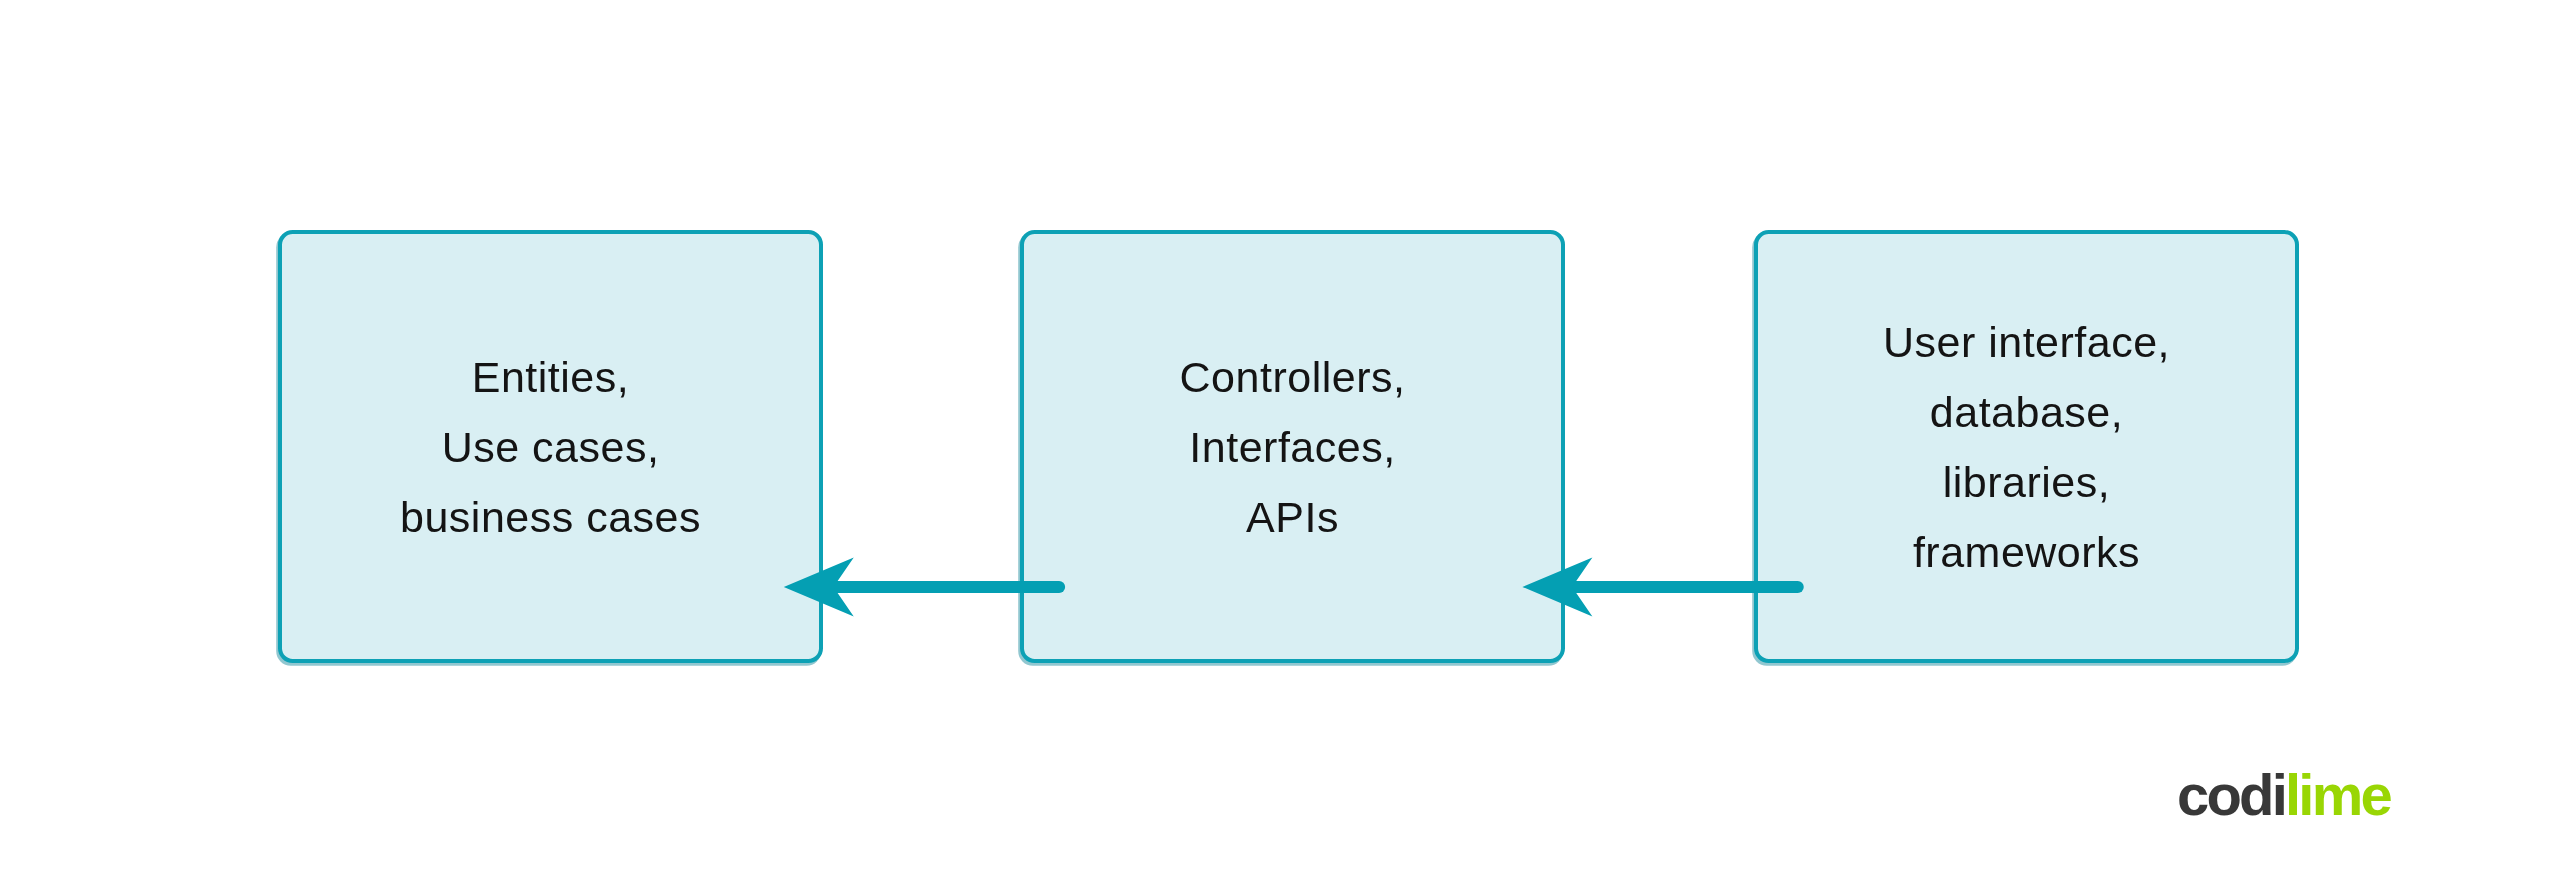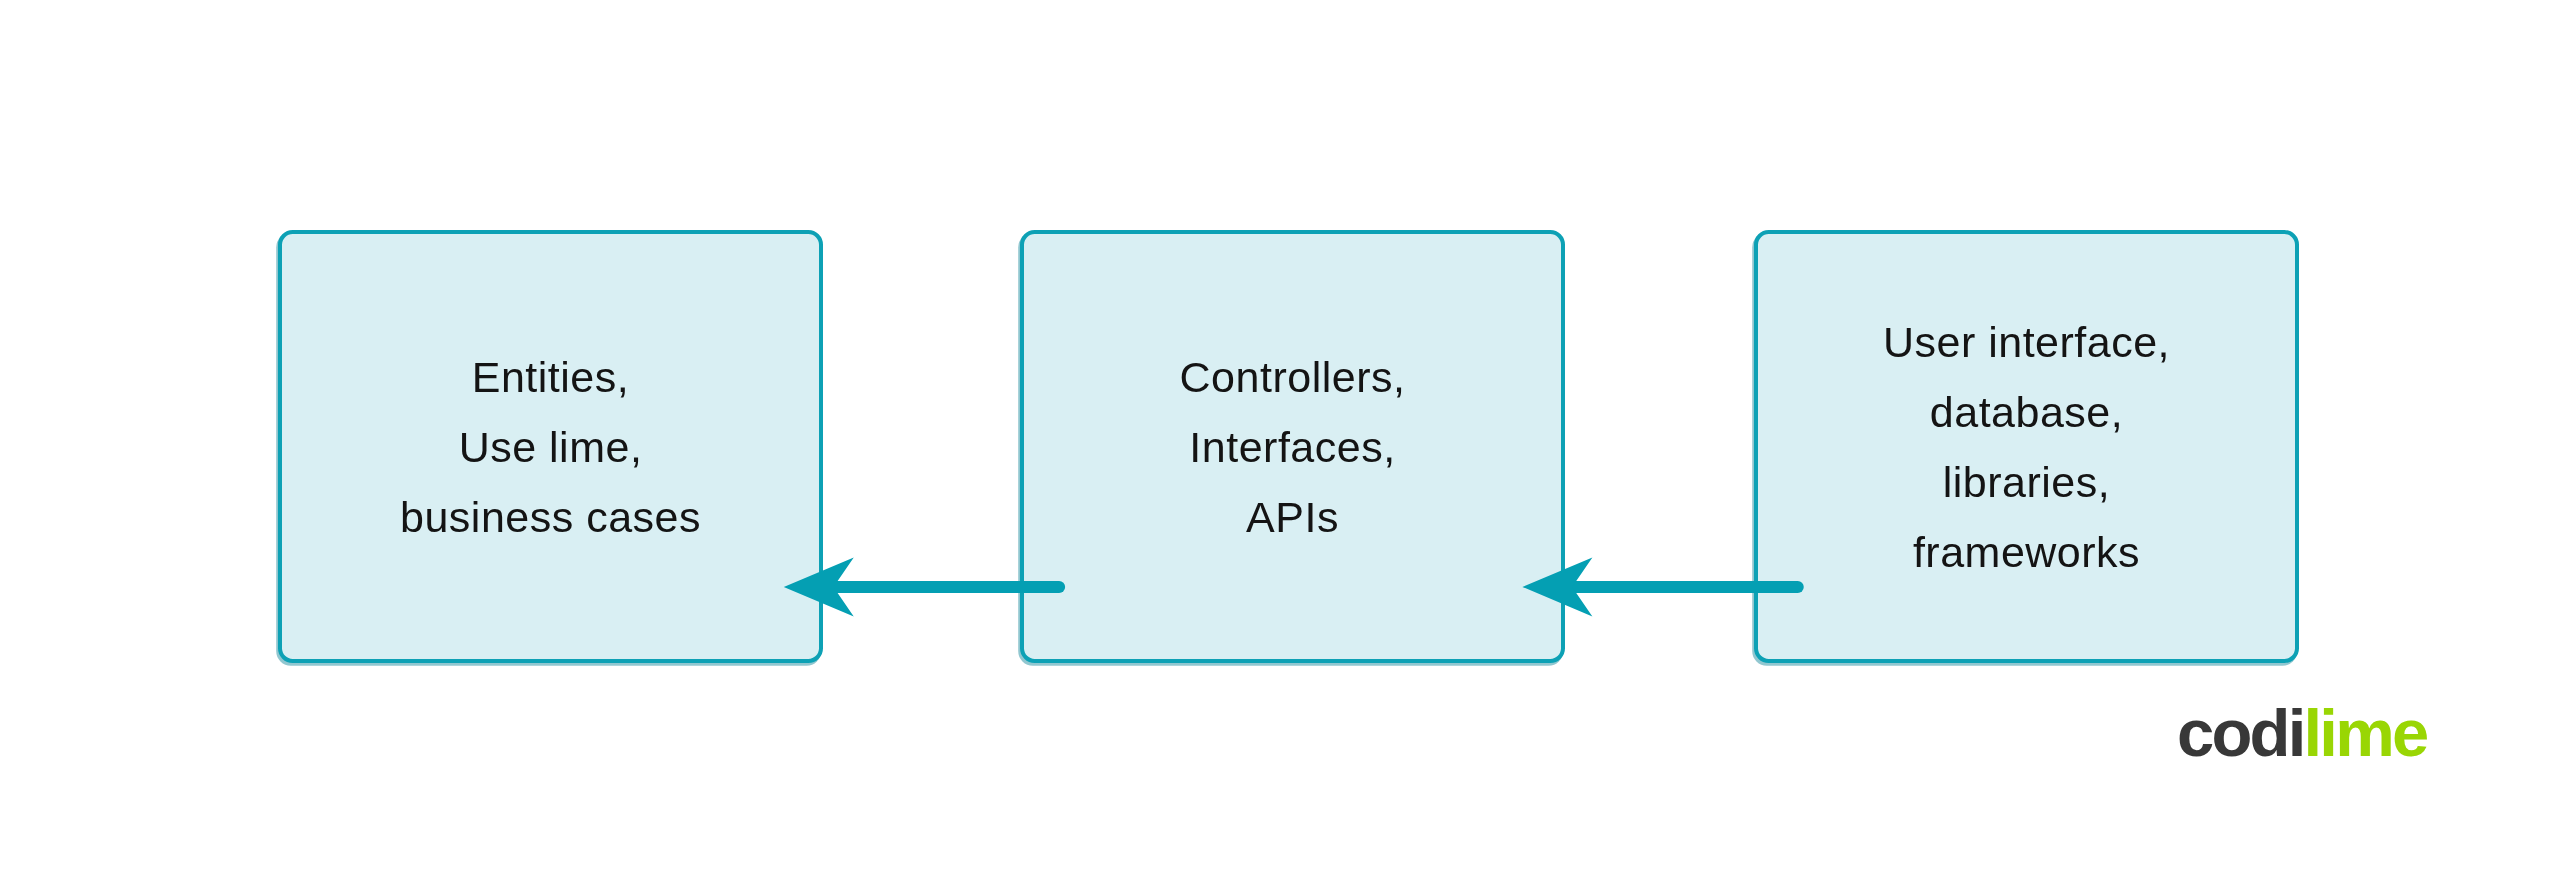--- a/index.html
+++ b/index.html
@@ -52,39 +52,39 @@
     stroke: #049fb3;
     stroke-width: 13;
     stroke-linecap: round;
   }
   .arrow-head {
     fill: #049fb3;
   }
   .logo {
     position: absolute;
     left: 2177px;
-    top: 696px;
-    font-size: 67px;
+    top: 763px;
+    font-size: 58px;
     font-weight: bold;
     letter-spacing: -2.8px;
     line-height: 1.1;
     white-space: nowrap;
   }
   .logo-codi { color: #383838; }
   .logo-lime { color: #99d604; }
 </style>
 </head>
 <body>
 
 <div class="canvas">
 
   <div class="box box-1">
     <div class="box-text">
       <div>Entities,</div>
-      <div>Use lime,</div>
+      <div>Use cases,</div>
       <div>business cases</div>
     </div>
   </div>
 
   <div class="box box-3">
     <div class="box-text">
       <div>User interface,</div>
       <div>database,</div>
       <div>libraries,</div>
       <div>frameworks</div>

